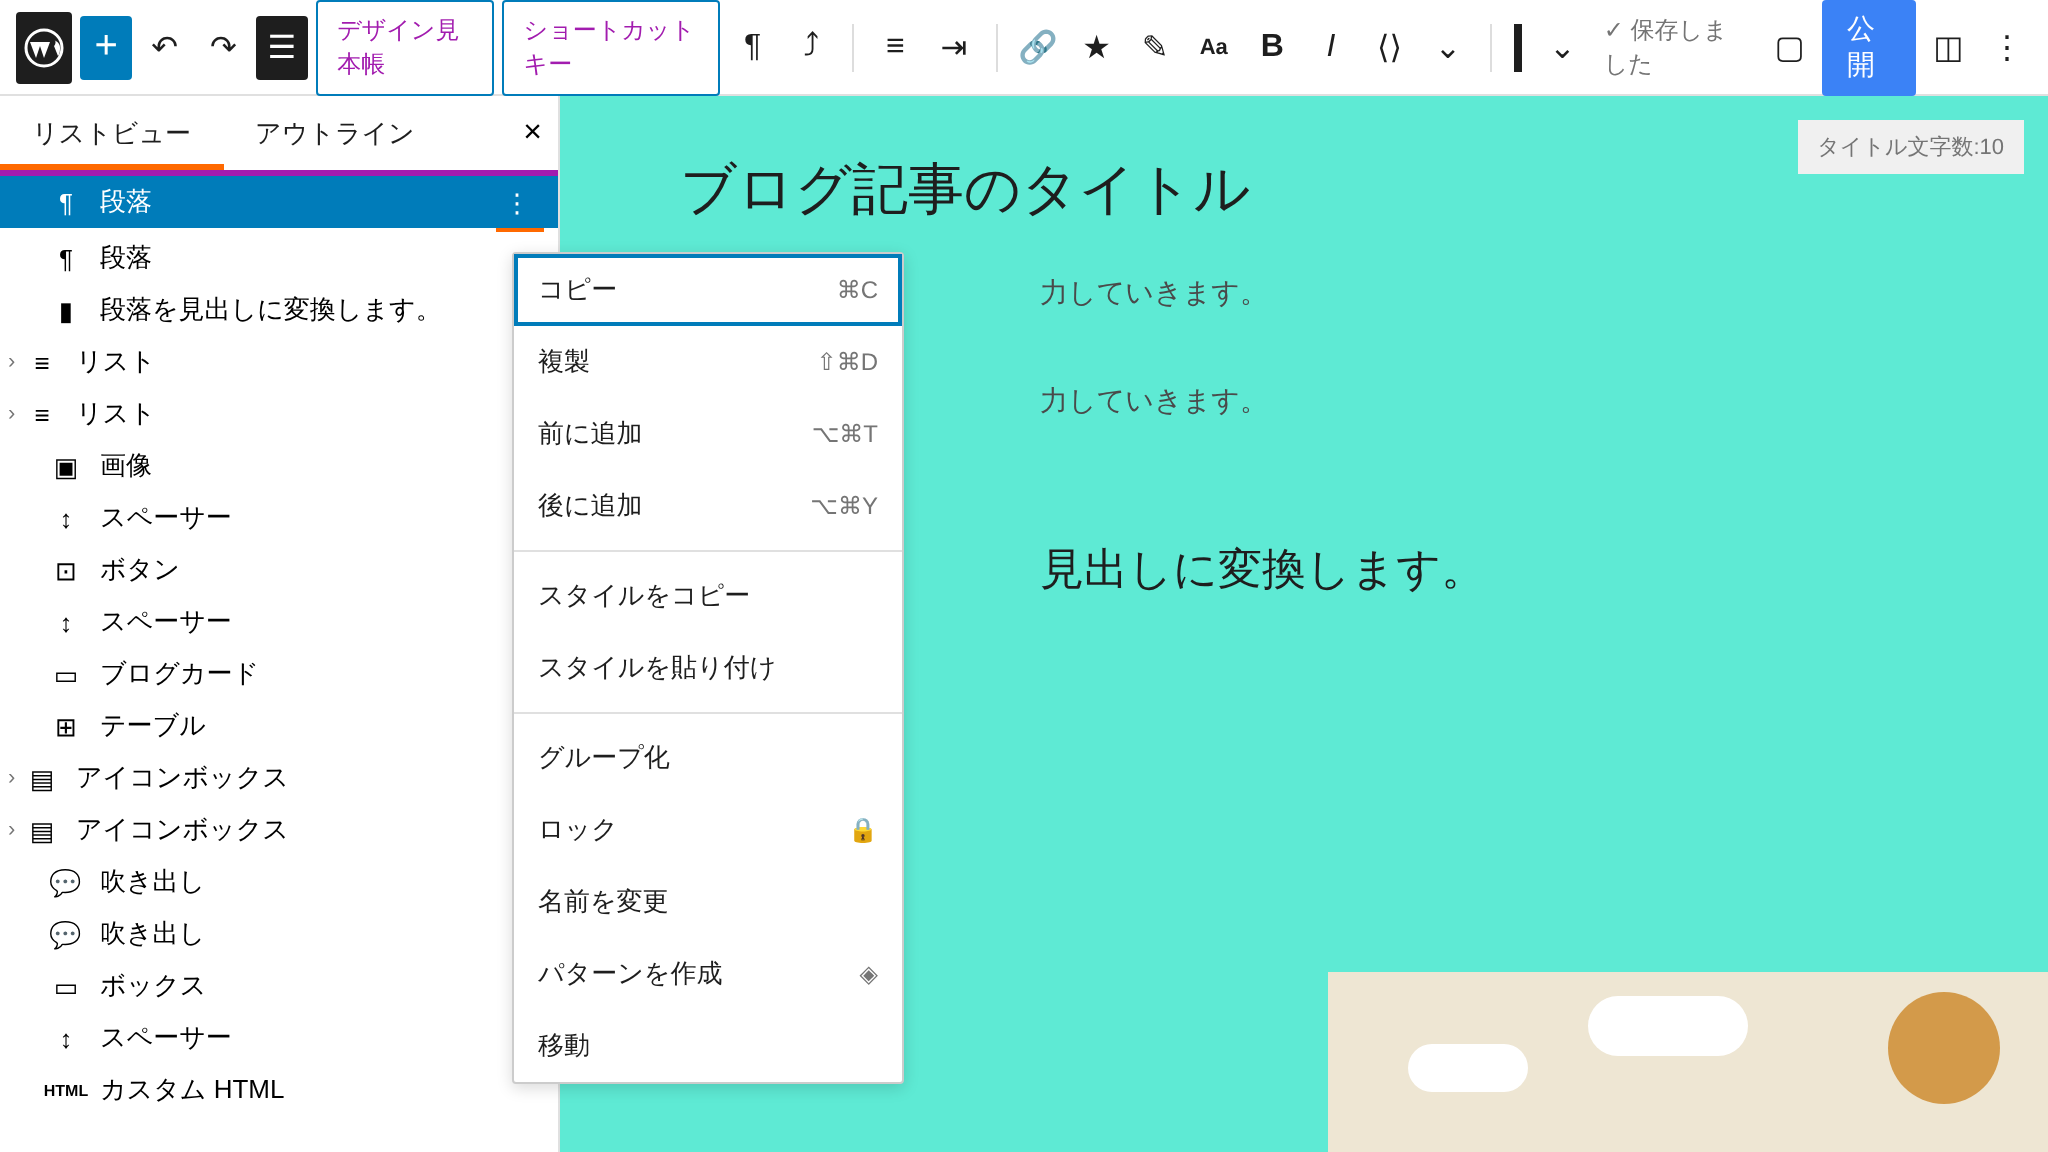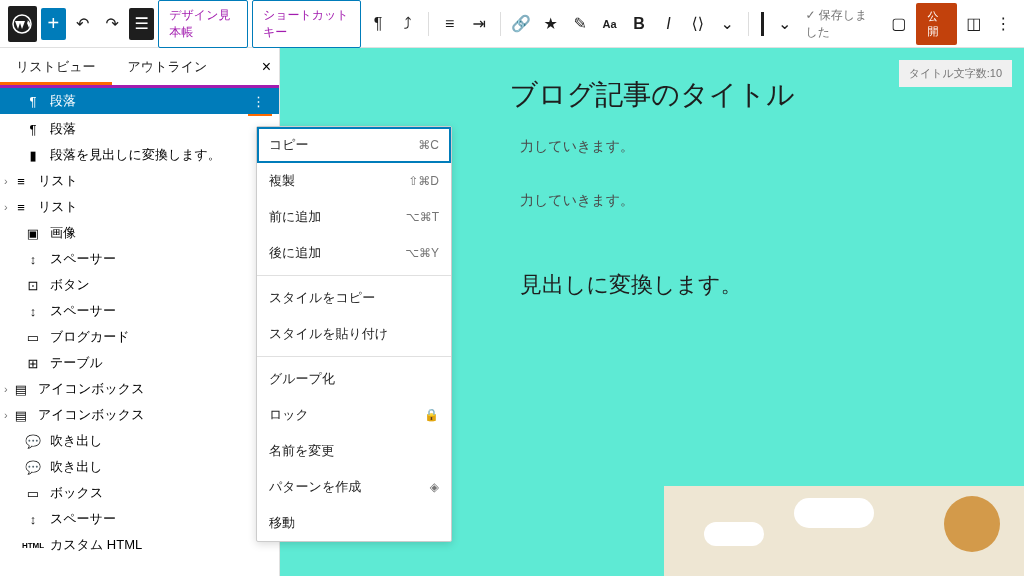--- a/index.html
+++ b/index.html
@@ -8,42 +8,42 @@
 
 .toolbar { height: 48px; background: #fff; border-bottom: 1px solid #e0e0e0; display: flex; align-items: center; padding: 0 8px; gap: 4px; }
 .wp-logo { width: 36px; height: 36px; background: #1e1e1e; border-radius: 2px; display: flex; align-items: center; justify-content: center; color: #fff; }
 .btn-add { width: 32px; height: 32px; background: #007cba; border-radius: 2px; display: flex; align-items: center; justify-content: center; color: #fff; font-size: 20px; cursor: pointer; }
 .tb-icon { width: 32px; height: 32px; display: flex; align-items: center; justify-content: center; cursor: pointer; color: #1e1e1e; border-radius: 2px; }
 .tb-icon.dark { background: #1e1e1e; color: #fff; }
 .tb-btn { padding: 6px 10px; border: 1px solid #007cba; color: #a21caf; background: #fff; border-radius: 2px; font-size: 12px; cursor: pointer; }
 .tb-sep { width: 1px; height: 24px; background: #ddd; margin: 0 4px; }
 .tb-spacer { flex: 1; }
 .save-txt { font-size: 12px; color: #757575; margin-right: 8px; }
-.publish { padding: 6px 12px; background: #c2410c; color: #fff; border-radius: 2px; font-size: 11px; cursor: pointer; }
+.publish { padding: 6px 12px; background: #3b82f6; color: #fff; border-radius: 2px; font-size: 14px; cursor: pointer; }
 .tb-black-bar { width: 4px; height: 24px; background: #1e1e1e; margin: 0 4px; }
 
 
 .sidebar { position: absolute; left: 0; top: 48px; width: 280px; height: 528px; background: #fff; border-right: 1px solid #e0e0e0; overflow: hidden; }
 .tabs { display: flex; height: 40px; border-bottom: 3px solid #a21caf; }
 .tab { padding: 10px 16px; font-size: 13px; color: #1e1e1e; cursor: pointer; position: relative; }
 .tab.active { border-bottom: 3px solid #ff6900; }
 .tab-close { position: absolute; right: 8px; top: 10px; cursor: pointer; font-size: 16px; }
 .list { padding: 0; }
 .li { display: flex; align-items: center; height: 26px; padding: 0 8px 0 24px; font-size: 13px; cursor: pointer; gap: 8px; position: relative; }
 .li.selected { background: #007cba; color: #fff; }
 .li .chev { position: absolute; left: 4px; font-size: 11px; color: #757575; }
 .li .ico { width: 18px; display: inline-flex; justify-content: center; font-size: 13px; }
 .li .more { margin-left: auto; padding: 0 6px; cursor: pointer; }
 .li .thumb { width: 14px; height: 10px; background: linear-gradient(135deg,#f0a,#0af); margin-left: auto; border-radius: 1px; }
 .orange-under { height: 2px; background: #ff6900; margin: 0 0 0 248px; width: 24px; }
 
 
 .main { position: absolute; left: 280px; top: 48px; right: 0; bottom: 0; background: #5eead4; padding: 20px 60px; }
 .word-count { position: absolute; right: 12px; top: 12px; padding: 6px 10px; background: #f0f0f0; font-size: 11px; color: #757575; }
-.title { font-size: 28px; text-align: center; color: #1e1e1e; margin: 8px 0 24px; }
+.title { font-size: 28px; text-align: left; color: #1e1e1e; margin: 8px 0 24px; }
 .para { font-size: 14px; color: #4a4a4a; margin: 12px 14px; font-family: Liberation Serif, serif; }
 .h2 { font-size: 22px; color: #1e1e1e; margin: 32px 0 8px; }
 
 
 .ctx { position: absolute; left: 256px; top: 126px; width: 196px; background: #fff; border: 1px solid #ccc; border-radius: 2px; box-shadow: 0 2px 8px rgba(0,0,0,0.15); z-index: 100; }
 .ctx-item { display: flex; align-items: center; justify-content: space-between; padding: 9px 12px; font-size: 13px; cursor: pointer; color: #1e1e1e; }
 .ctx-item.hl { outline: 2px solid #007cba; outline-offset: -2px; }
 .ctx-item .sc { color: #757575; font-size: 12px; }
 .ctx-sep { height: 1px; background: #e0e0e0; margin: 4px 0; }
 

